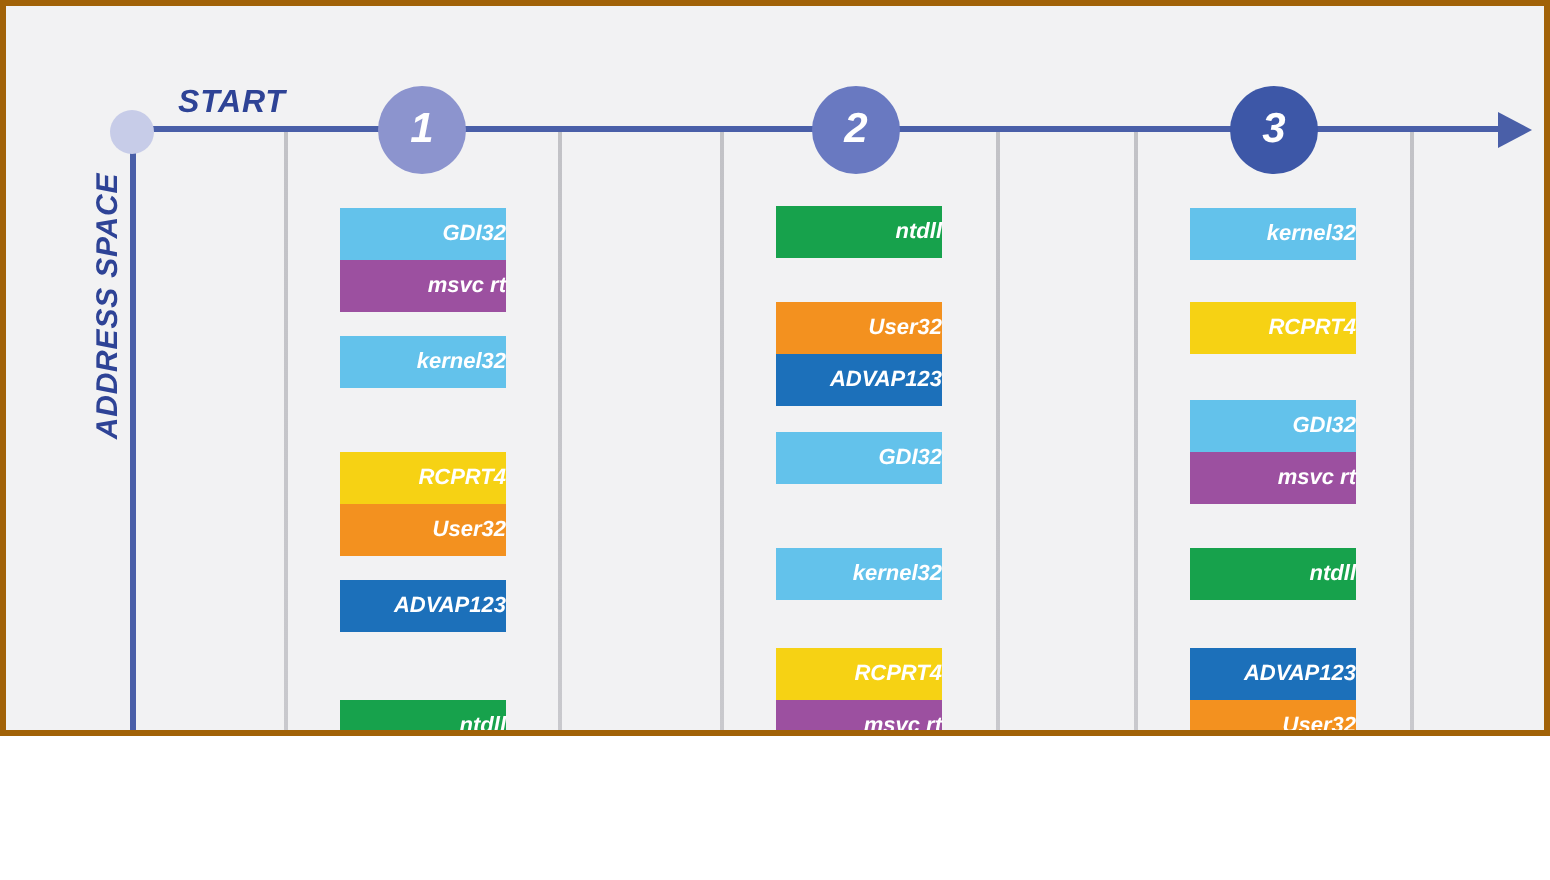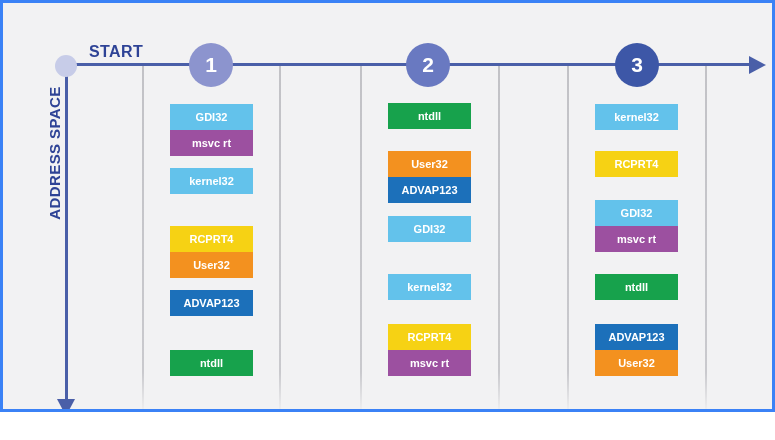--- a/index.html
+++ b/index.html
@@ -4,25 +4,26 @@
 <style>
   html, body {
     margin: 0;
     padding: 0;
     background: #ffffff;
     font-family: "Liberation Sans", sans-serif;
   }
   .canvas {
     position: relative;
     width: 775px;
-    height: 412px;
+    height: 368px;
     box-sizing: border-box;
     background: #F2F2F3;
-    border: 3px solid #3b82f6;
+    border: 3px solid #a16207;
     overflow: hidden;
+    font-style: italic;
   }
   
   .divider {
     position: absolute;
     top: 63px;
     width: 2px;
     height: 348px;
     background: linear-gradient(to bottom, #c2c2c6 0%, #c9c9cd 88%, rgba(201,201,205,0) 100%);
   }
   .d1 { left: 139px; }
@@ -125,21 +126,21 @@
   }
   .c1 { left: 167px; }
   .c2 { left: 385px; }
   .c3 { left: 592px; }
   .block {
     position: absolute;
     left: 0;
     width: 83px;
     height: 26px;
     line-height: 26px;
-    text-align: center;
+    text-align: right;
     color: #ffffff;
     font-size: 11px;
     font-weight: bold;
   }
 </style>
 </head>
 <body>
 
 <div class="canvas">
 

